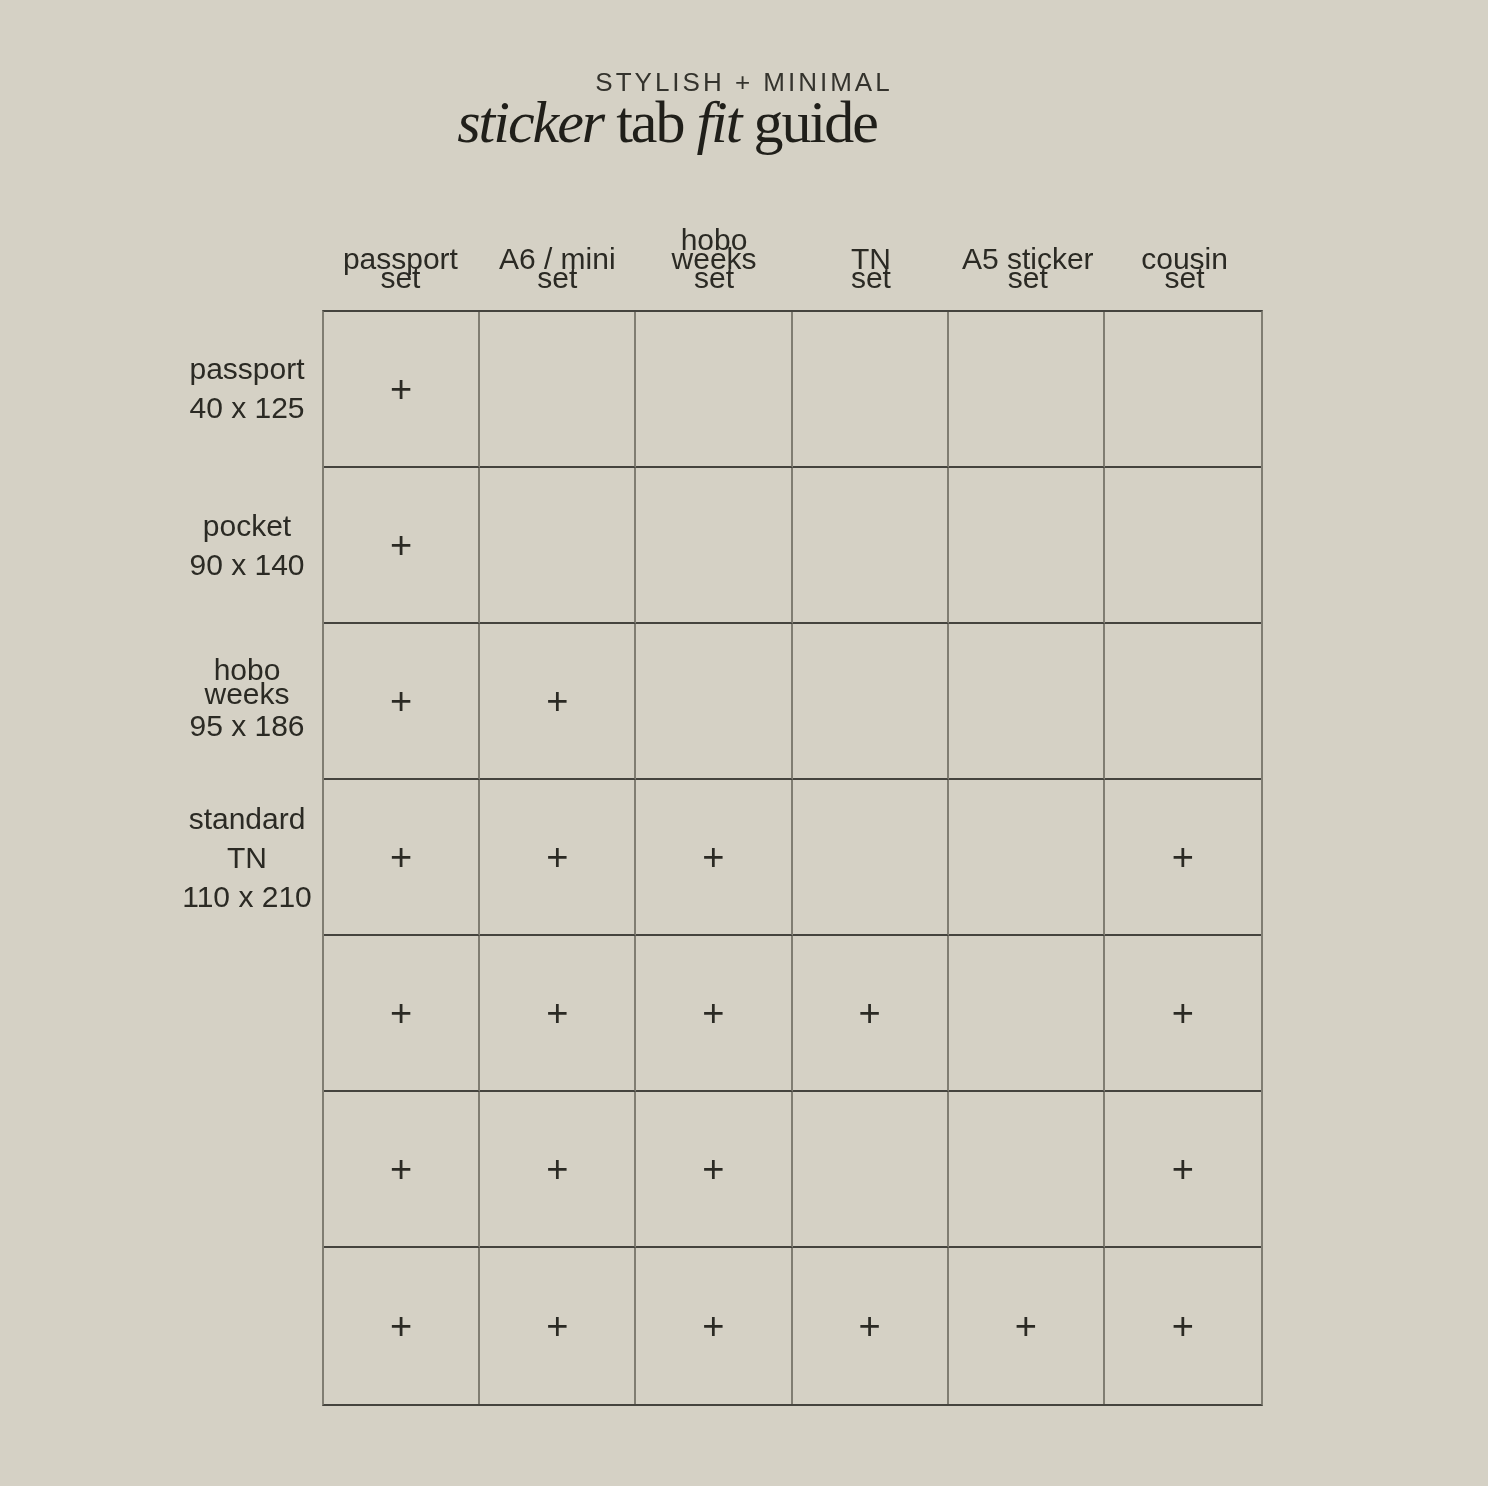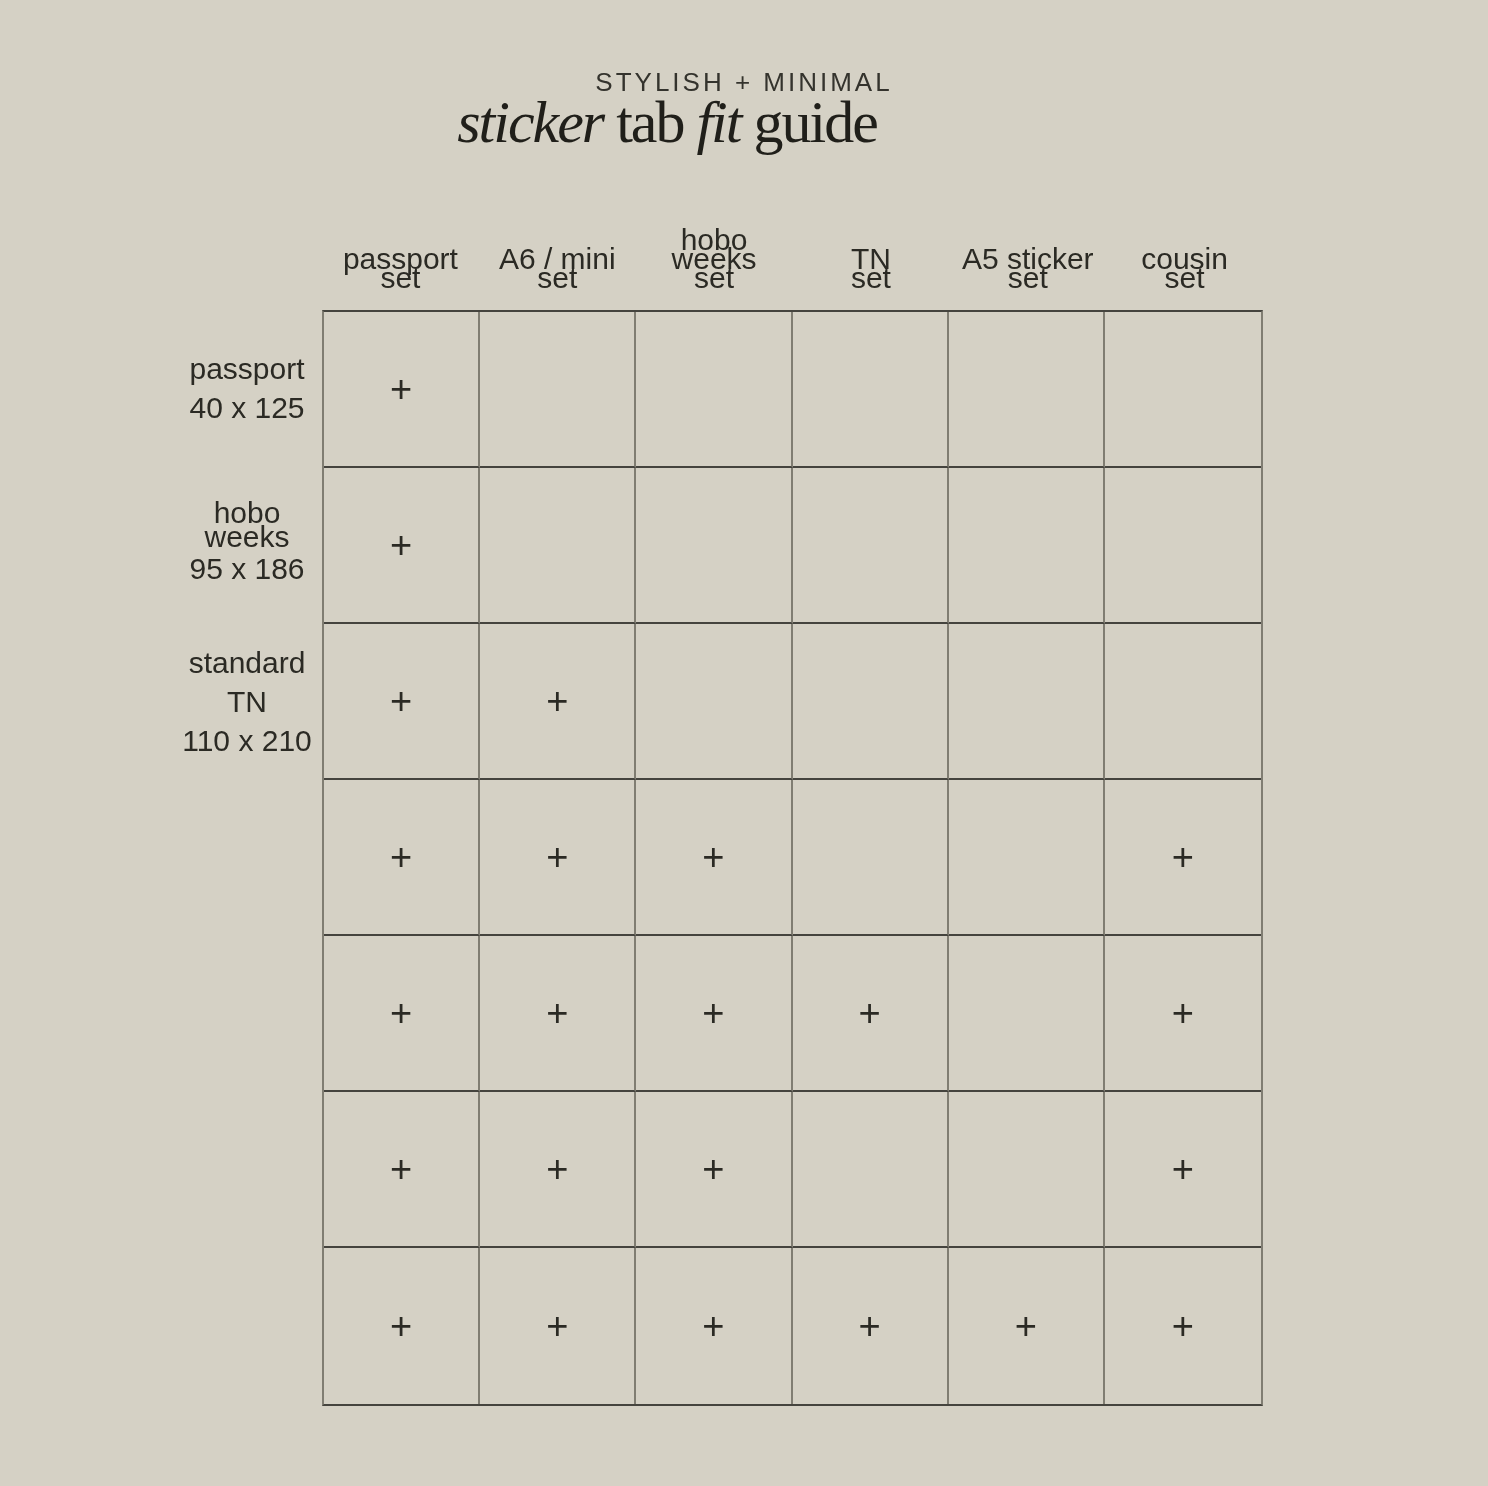--- a/index.html
+++ b/index.html
@@ -139,20 +139,24 @@
       <div class="header-line">set</div>
     </div>
   </div>
 
 <div class="row-labels">
     <div class="label-cell">
       <div class="label-line">passport</div>
       <div class="size-line">40 x 125</div>
     </div>
     <div class="label-cell">
+      <div class="label-line">pocket</div>
+      <div class="size-line">90 x 140</div>
+    </div>
+    <div class="label-cell">
       <div class="label-line tight">hobo</div>
       <div class="label-line tight">weeks</div>
       <div class="size-line">95 x 186</div>
     </div>
     <div class="label-cell">
       <div class="label-line">standard</div>
       <div class="label-line">TN</div>
       <div class="size-line">110 x 210</div>
     </div>
   </div>

